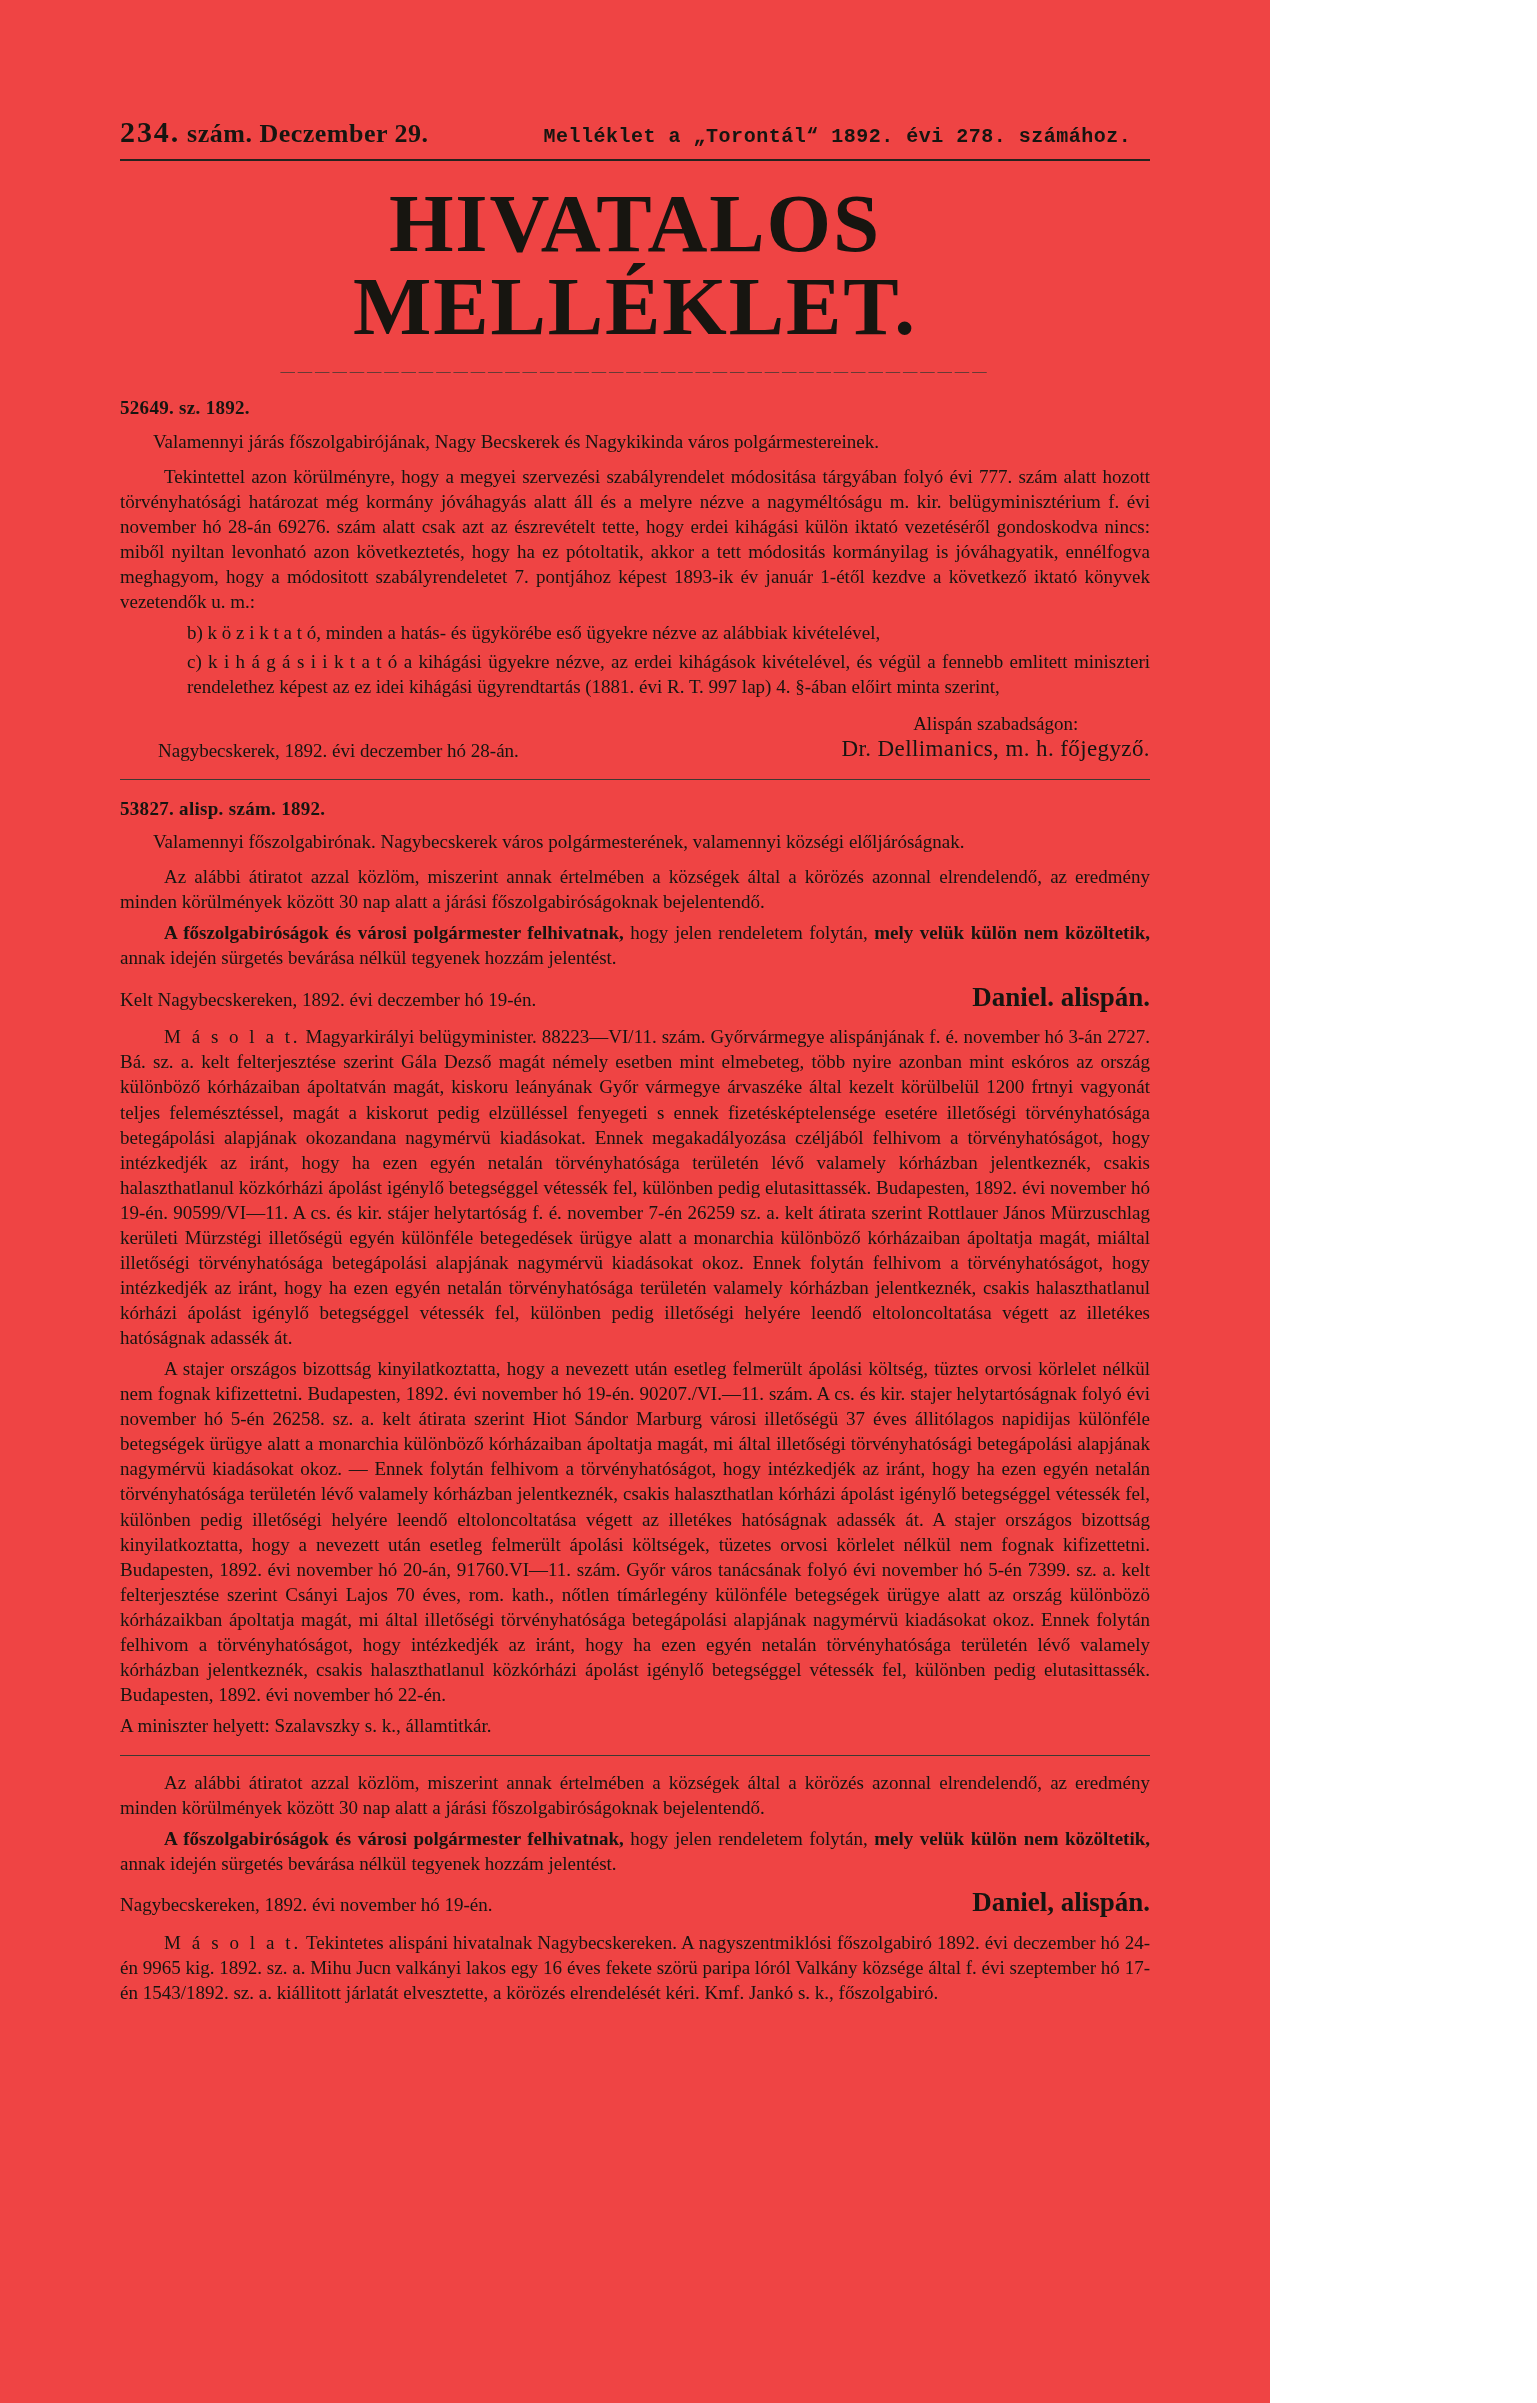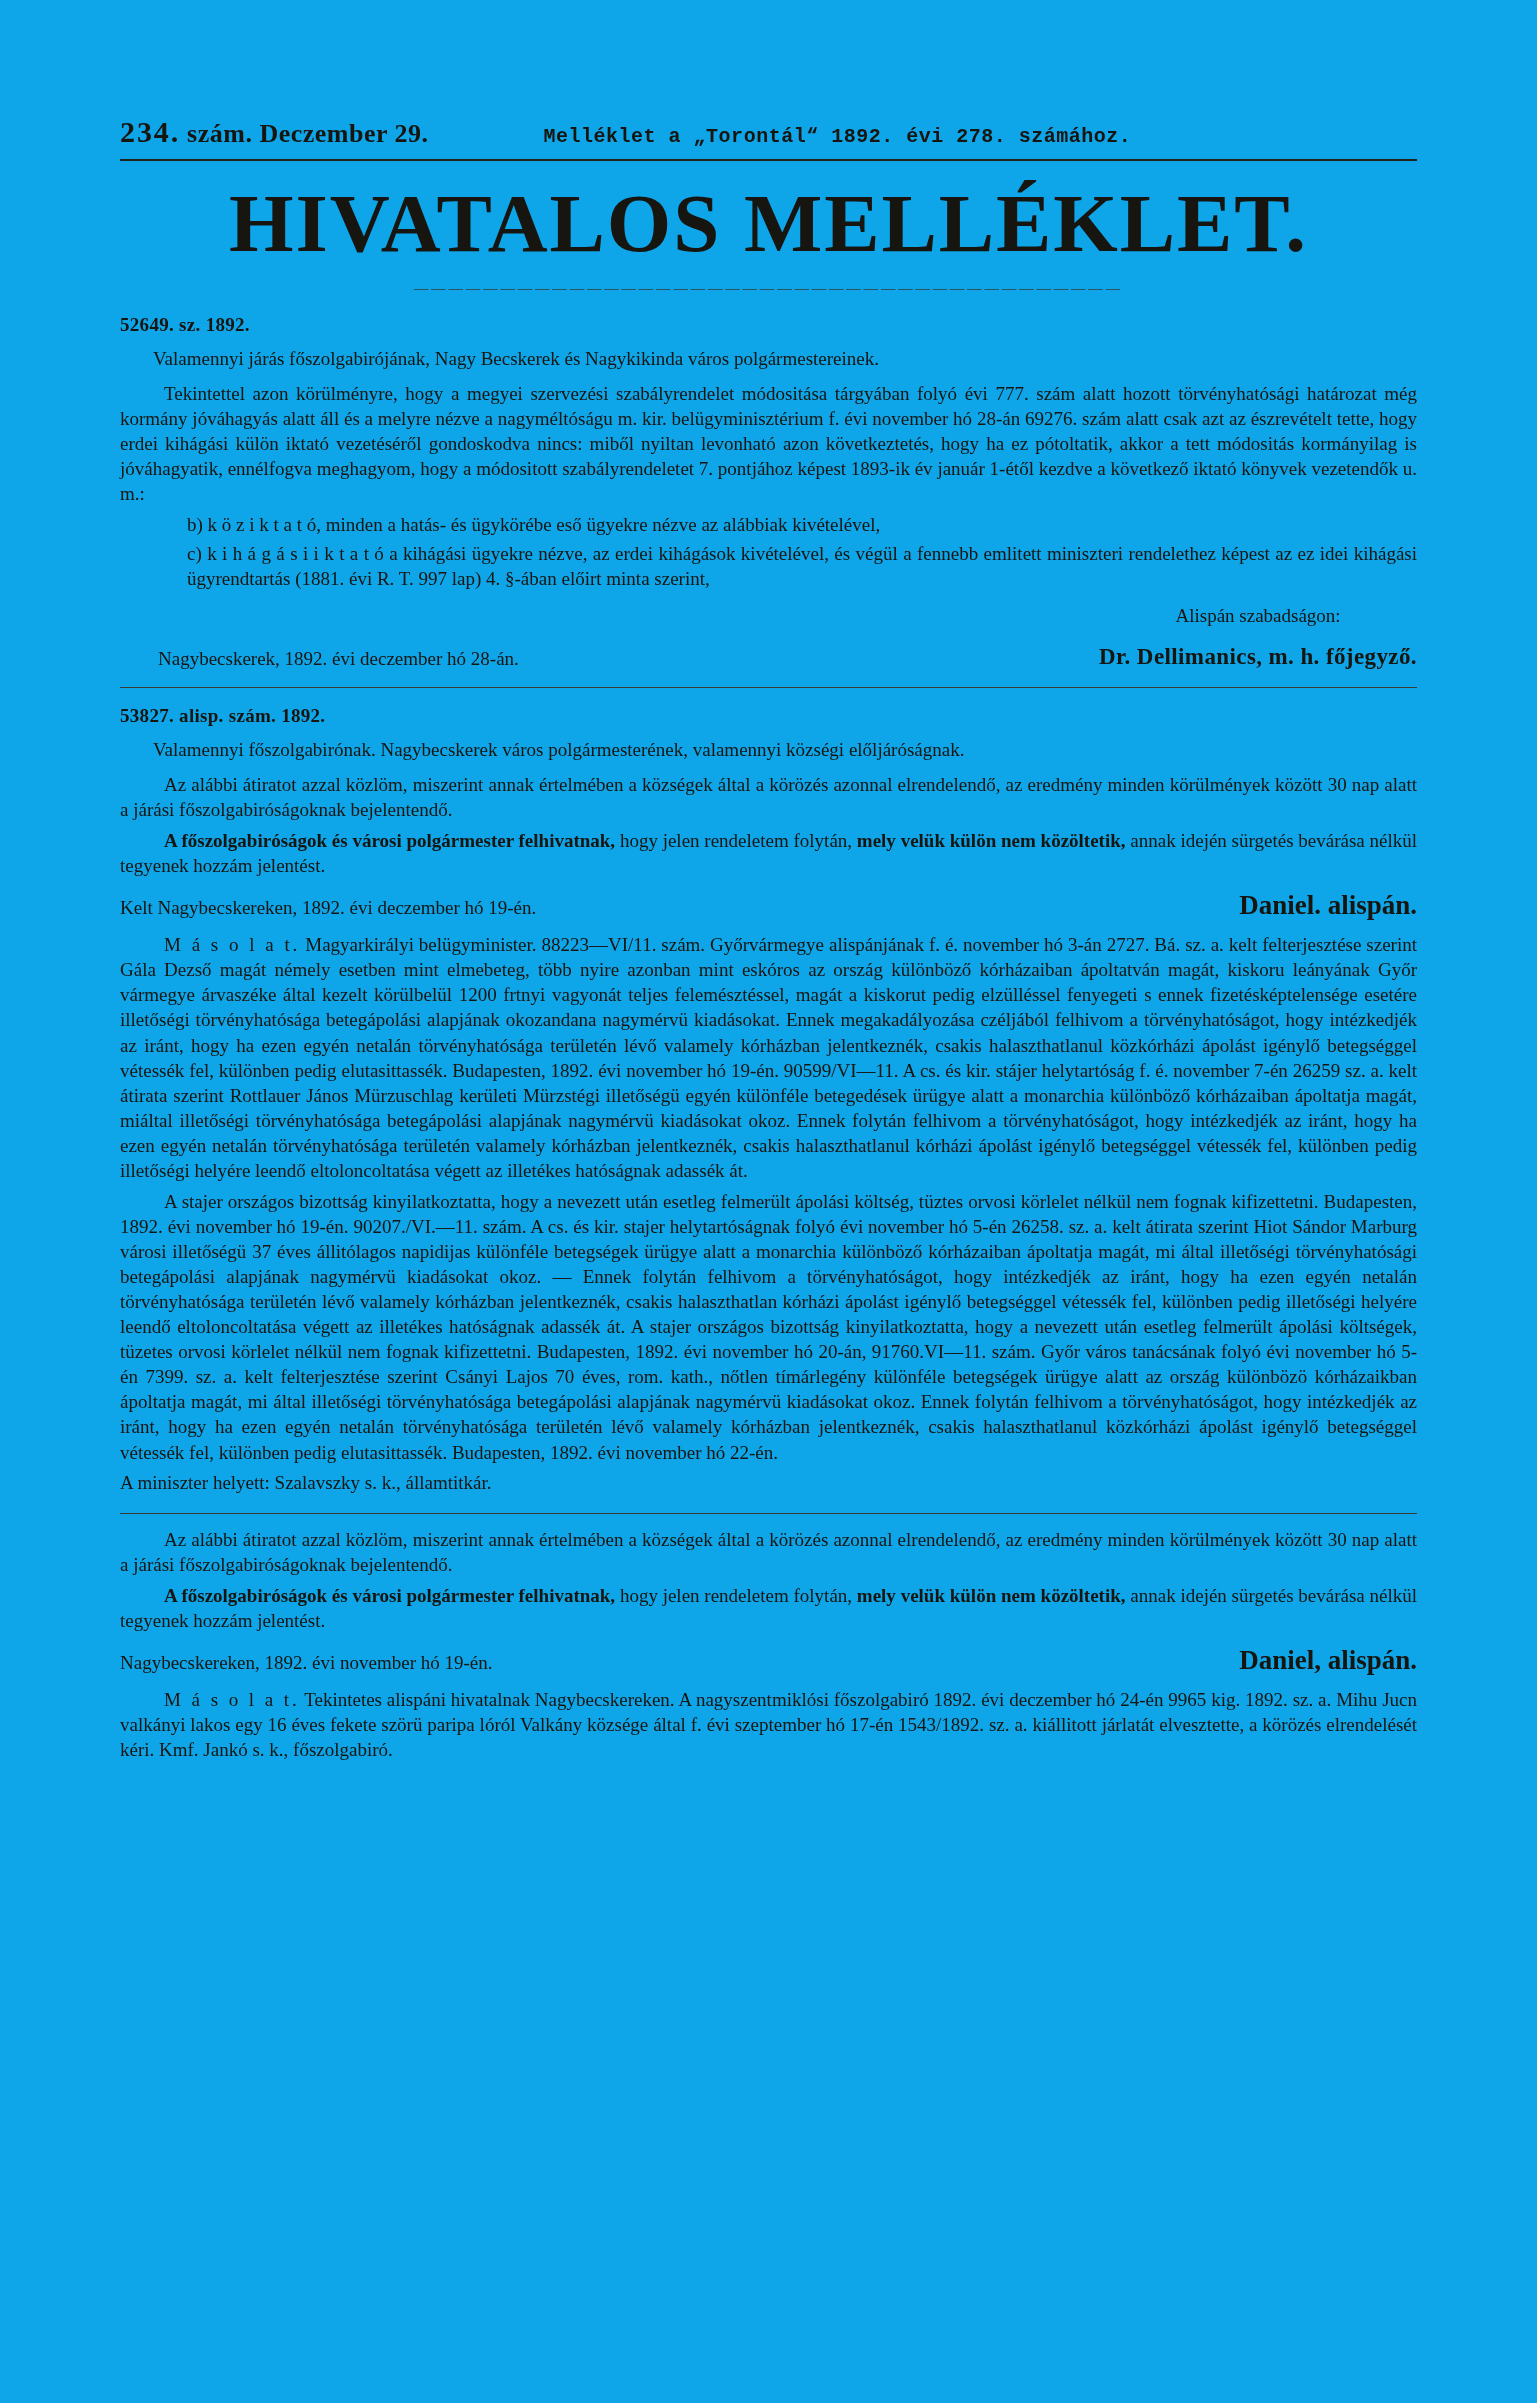--- a/index.html
+++ b/index.html
@@ -8,26 +8,26 @@
     background: #ffffff;
   }
   body {
     width: 1537px;
     min-height: 2404px;
     font-family: "Liberation Serif", serif;
     color: #171510;
     position: relative;
   }
   .page {
-    width: 1537px;
+    width: 1270px;
     min-height: 2404px;
     box-sizing: border-box;
     padding: 115px 120px 38px 120px;
     position: relative;
-    background: #0ea5e9;
+    background: #ef4444;
   }
   
   .masthead-line {
     display: flex;
     align-items: baseline;
     justify-content: flex-start;
     font-weight: bold;
     letter-spacing: 0.5px;
   }
   .mast-left {
@@ -107,23 +107,23 @@
     justify-content: space-between;
     align-items: flex-end;
     margin: 13.4px 0 3.8px 0;
     font-size: 19px;
   }
   .sign-left { padding-left: 38px; }
   .sign-right { text-align: center; }
   .sign-right .line1 { font-size: 19px; }
   .sign-right .line2 {
     font-size: 23px;
-    font-weight: bold;
+    font-weight: normal;
     letter-spacing: 0.4px;
-    margin-top: 17px;
+    margin-top: 1px;
   }
   .sign-row2 {
     display: flex;
     justify-content: space-between;
     align-items: baseline;
     margin: 11.5px 0 5.8px 0;
     font-size: 19px;
   }
   .sign-row2 .right {
     font-size: 27px;

